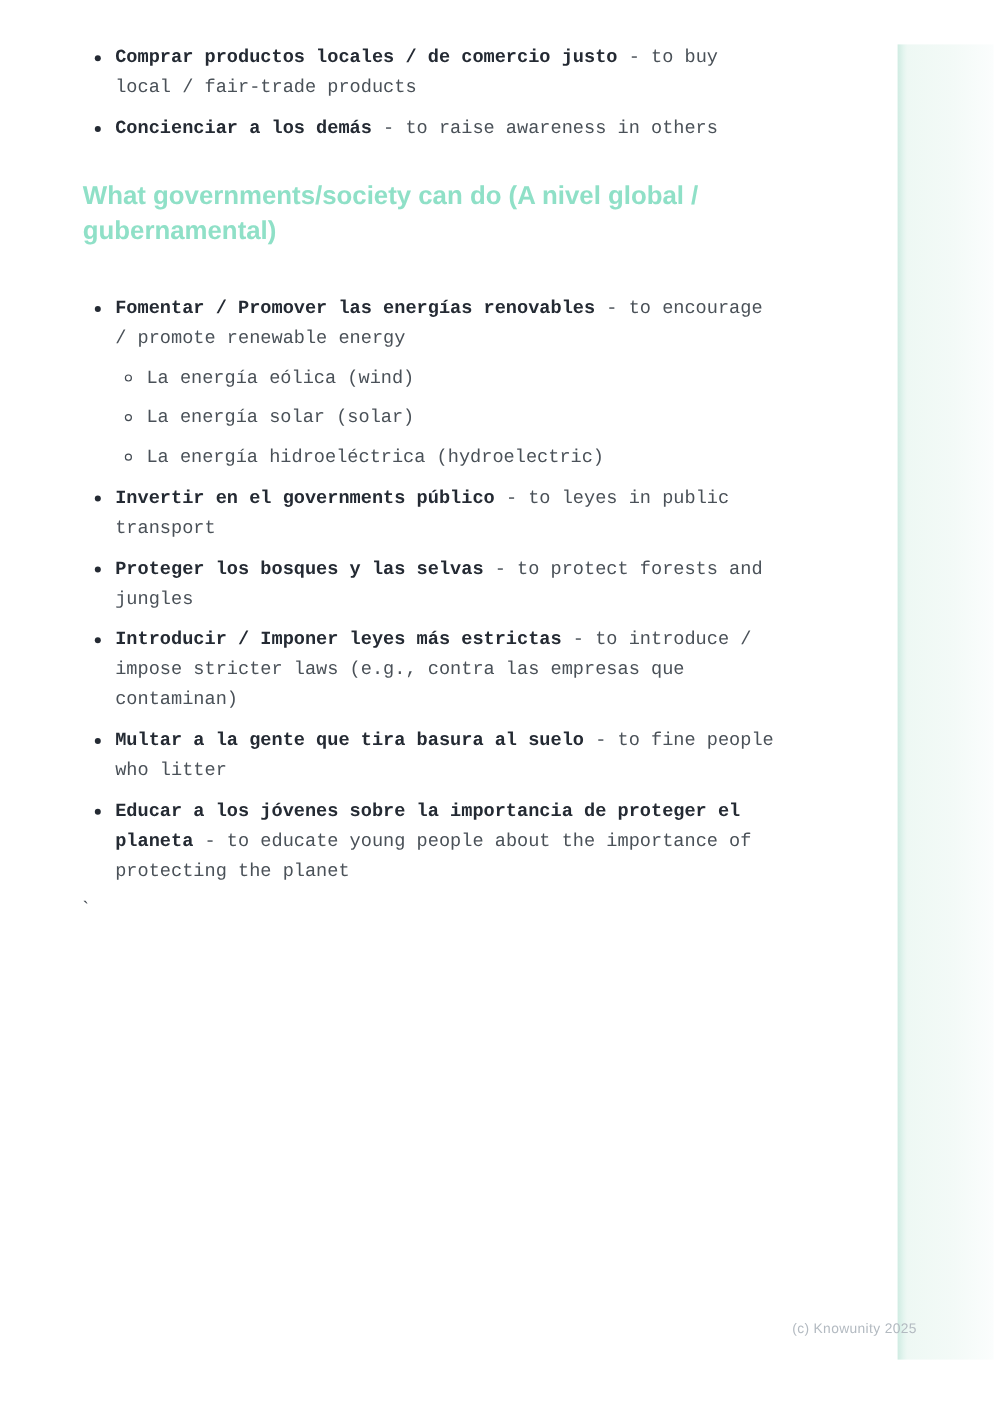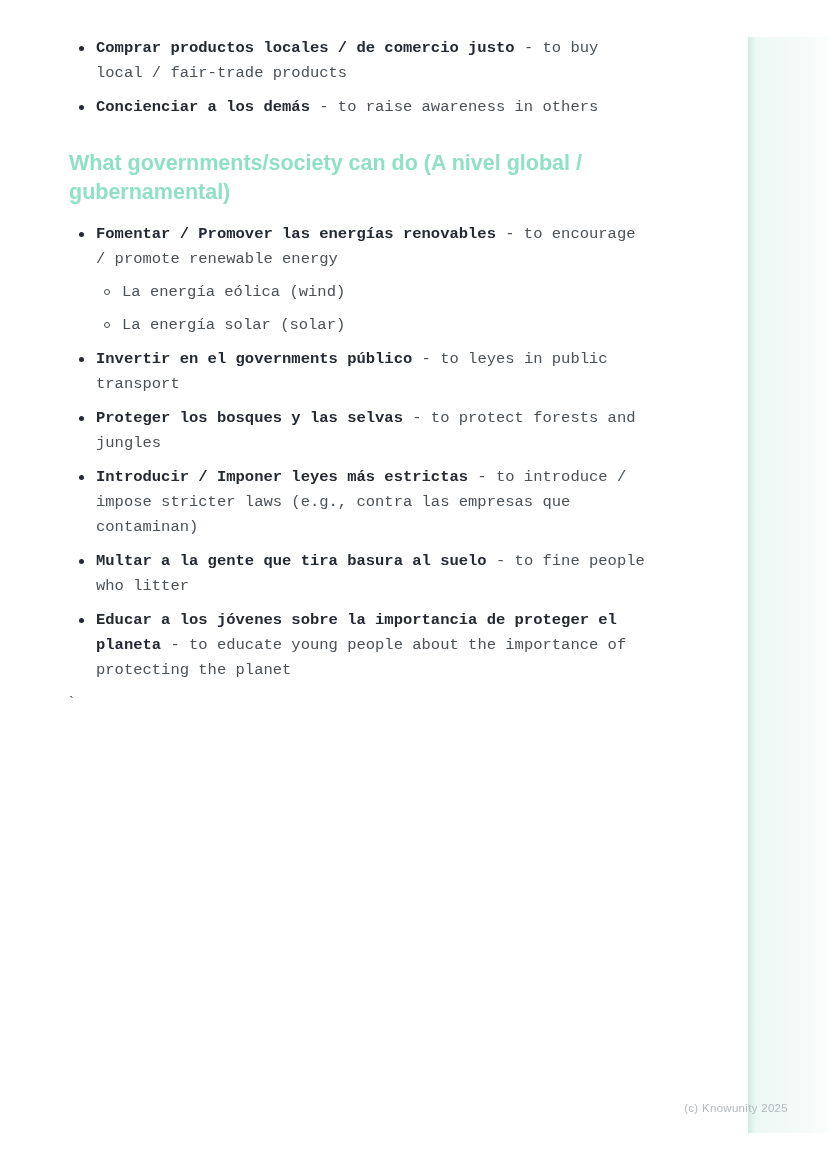--- a/index.html
+++ b/index.html
@@ -80,32 +80,32 @@
     width:4px;height:4px;
     border-radius:50%;
     border:1.5px solid #434a52;
     background:transparent;
   }
   h2.section-heading{
     font-size:21.5px;
     line-height:28.5px;
     font-weight:700;
     color:var(--heading);
-    margin:29px 0 16px 0;
+    margin:29px 0 39px 0;
   }
   .stray{
     margin:6px 0 0 0;
     font-size:15px;
     line-height:20px;
     color:#3f464e;
   }
   .footer{
     position:absolute;
     top:1102px;
-    right:40px;
+    right:64px;
     font-size:11.5px;
     letter-spacing:0.3px;
     color:var(--footer);
   }
 </style>
 </head>
 <body>
 
 <div class="accent-band"></div>
 
@@ -114,20 +114,21 @@
       <li><strong>Comprar productos locales / de comercio justo</strong><span> - to buy local / fair-trade products</span></li>
       <li><strong>Concienciar a los demás</strong><span> - to raise awareness in others</span></li>
     </ul>
 
   <h2 class="section-heading">What governments/society can do (A nivel global / gubernamental)</h2>
 
   <ul class="vocab-list" id="list-government">
       <li><strong>Fomentar / Promover las energías renovables</strong><span> - to encourage / promote renewable energy</span><ul class="sub-list">
           <li>La energía eólica (wind)</li>
           <li>La energía solar (solar)</li>
+          <li>La energía hidroeléctrica (hydroelectric)</li>
         </ul></li>
       <li><strong>Invertir en el governments público</strong><span> - to leyes in public transport</span></li>
       <li><strong>Proteger los bosques y las selvas</strong><span> - to protect forests and jungles</span></li>
       <li><strong>Introducir / Imponer leyes más estrictas</strong><span> - to introduce / impose stricter laws (e.g., contra las empresas que contaminan)</span></li>
       <li><strong>Multar a la gente que tira basura al suelo</strong><span> - to fine people who litter</span></li>
       <li><strong>Educar a los jóvenes sobre la importancia de proteger el planeta</strong><span> - to educate young people about the importance of protecting the planet</span></li>
     </ul>
 
   <p class="stray">`</p>
 </main>

